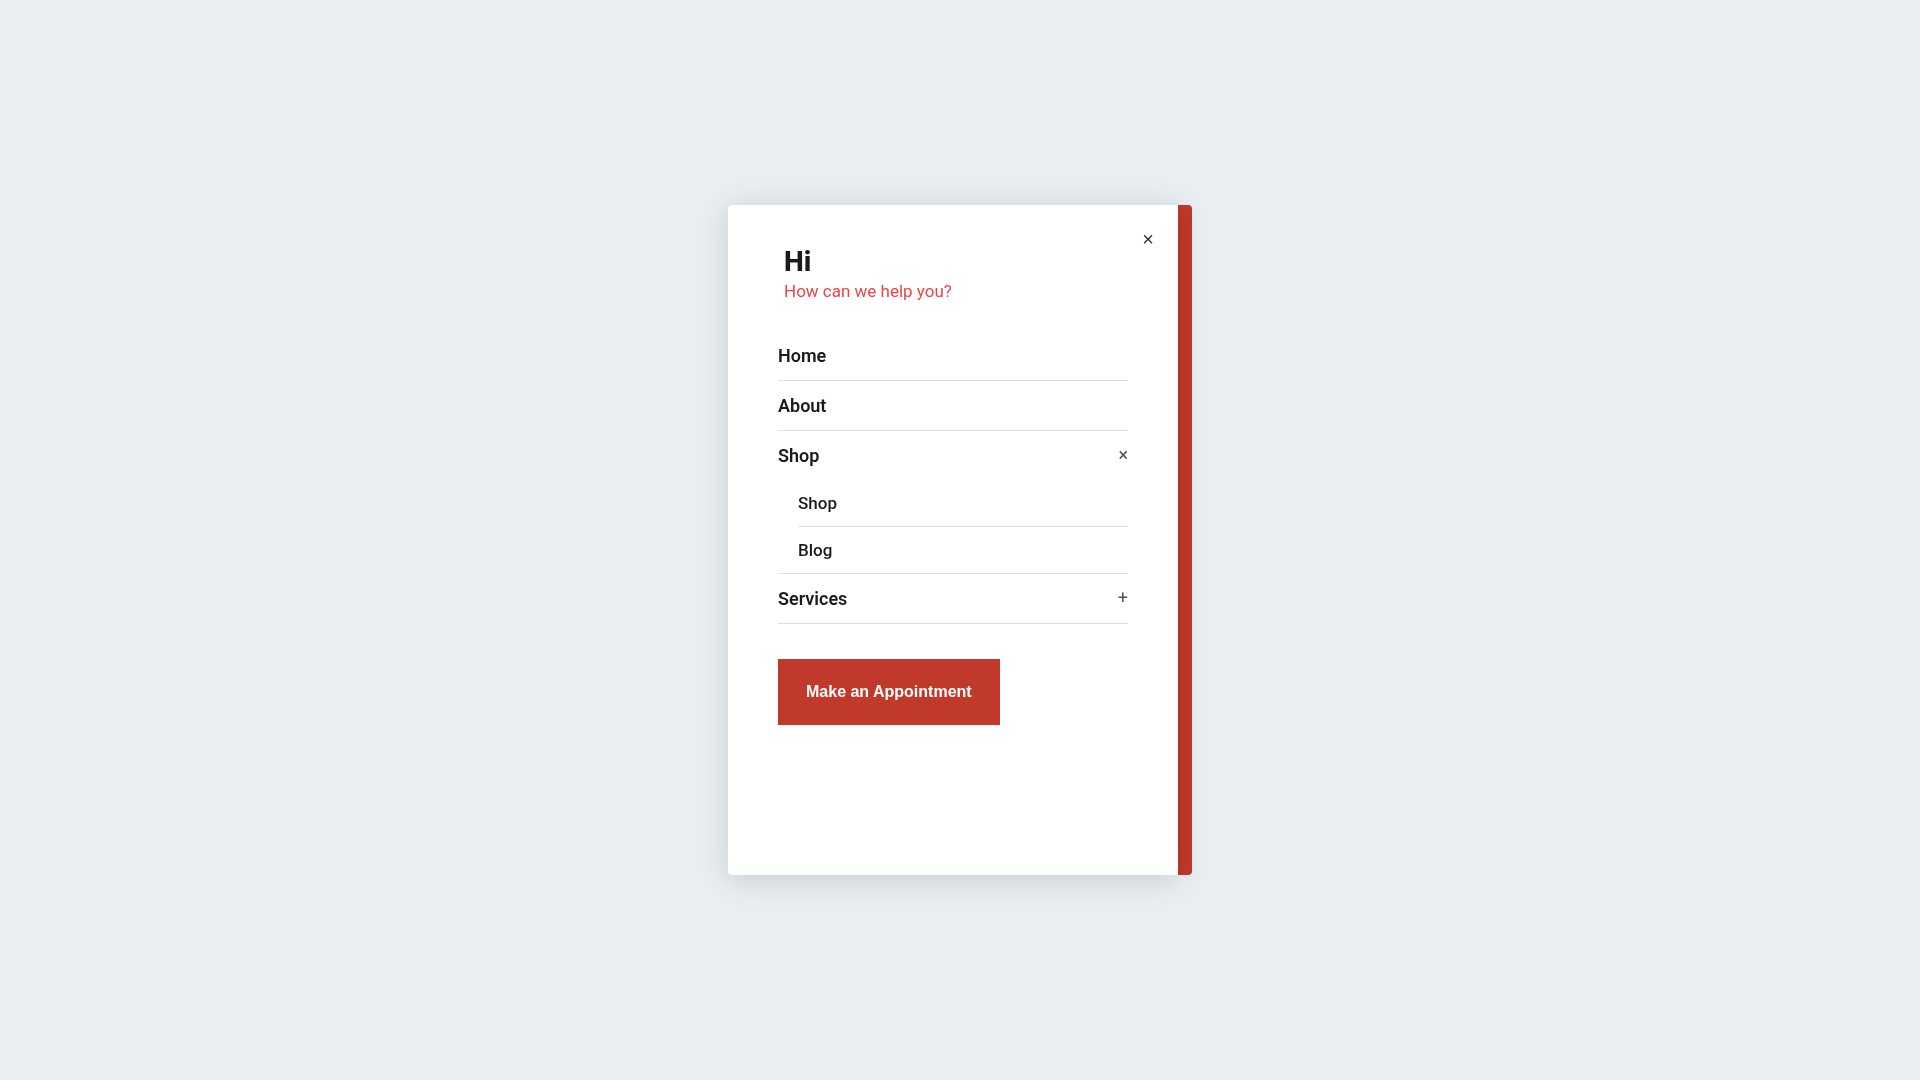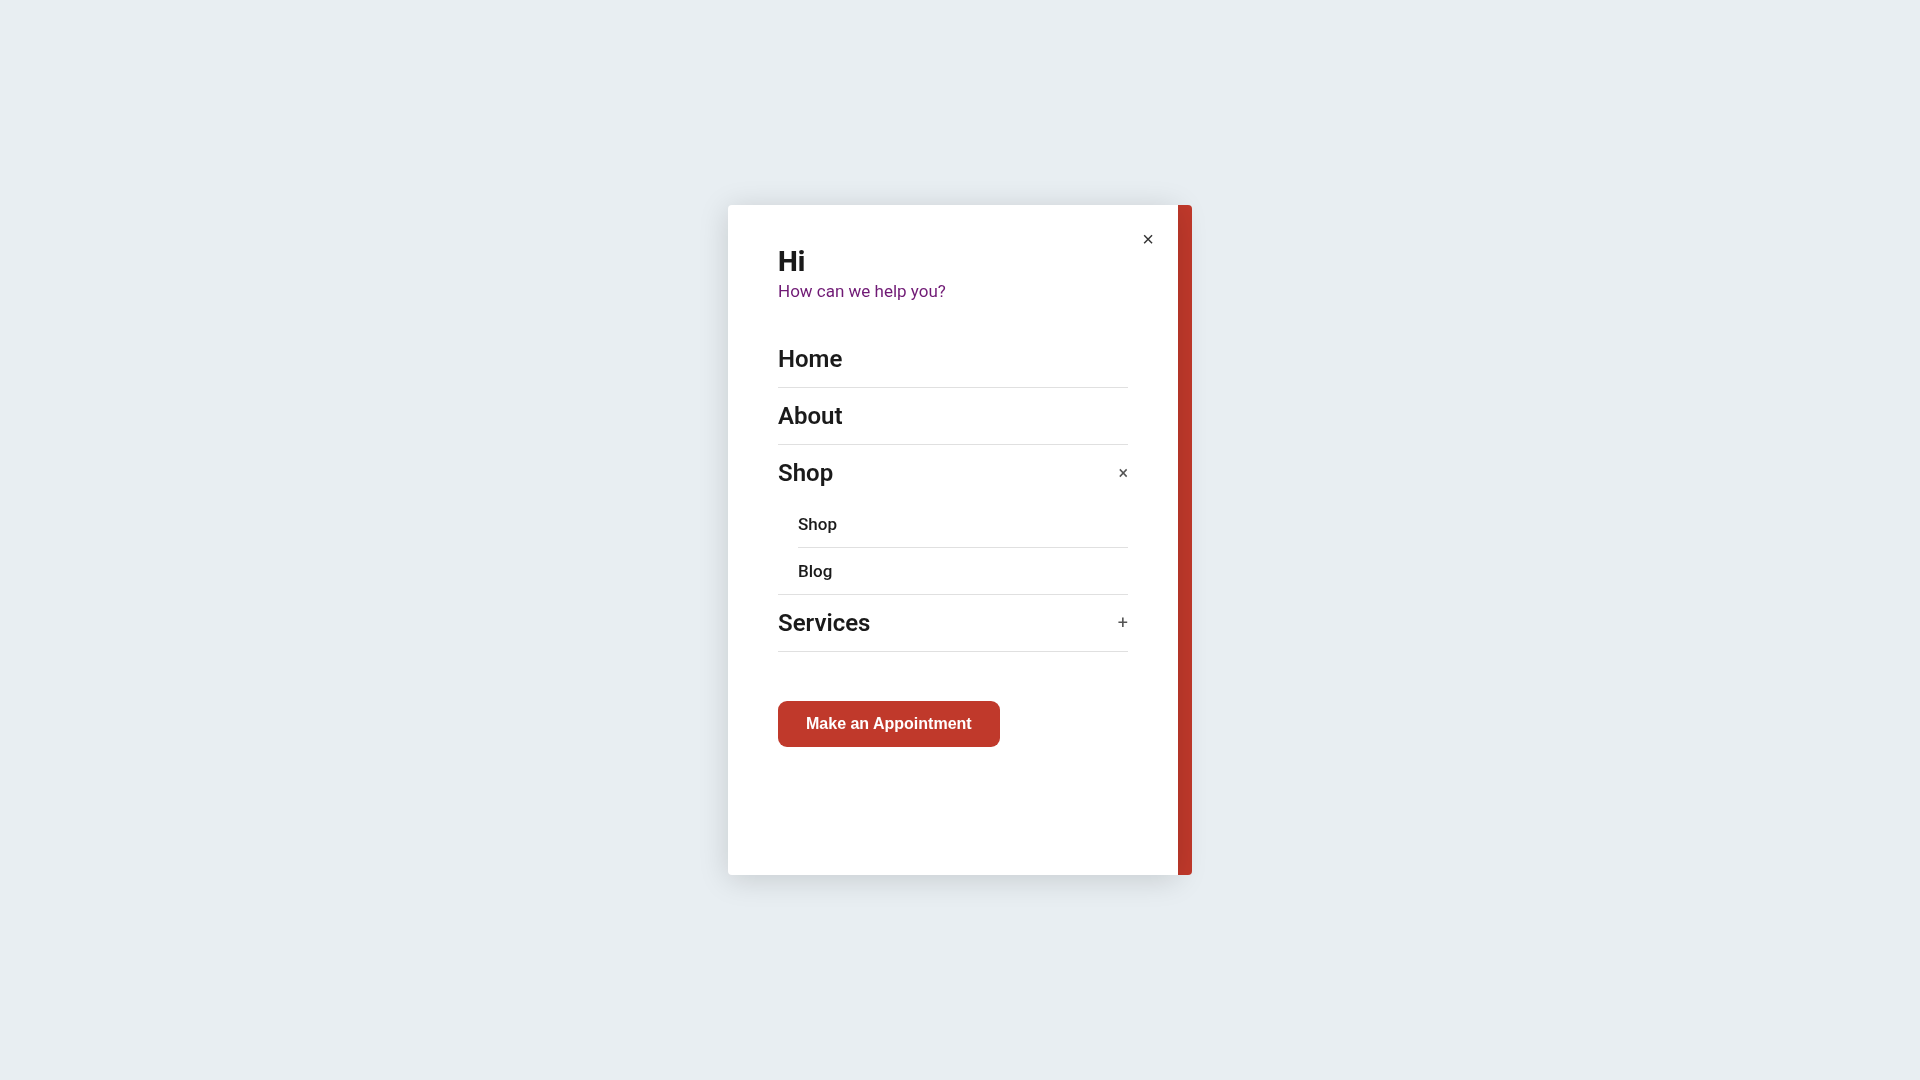--- a/index.html
+++ b/index.html
@@ -56,32 +56,33 @@
       border: none;
       cursor: pointer;
       font-size: 20px;
       color: #333;
       line-height: 1;
       padding: 4px;
     }
 
     .greeting {
       margin-bottom: 30px;
+      margin-left: 6px;
     }
 
     .greeting-hi {
       font-size: 28px;
       font-weight: 800;
       color: #1a1a1a;
       line-height: 1.2;
     }
 
     .greeting-sub {
       font-size: 17px;
-      color: #701a75;
+      color: #ef4444;
       margin-top: 2px;
     }
 
     .nav-list {
       list-style: none;
       margin-top: 10px;
     }
 
     .nav-item {
       border-bottom: 1px solid #e0e0e0;
@@ -89,21 +90,21 @@
 
     .nav-item-row {
       display: flex;
       align-items: center;
       justify-content: space-between;
       padding: 14px 0;
       cursor: pointer;
     }
 
     .nav-item-label {
-      font-size: 24px;
+      font-size: 18px;
       font-weight: 600;
       color: #1a1a1a;
     }
 
     .nav-toggle-icon {
       font-size: 18px;
       color: #555;
       font-weight: 400;
       line-height: 1;
     }
@@ -126,28 +127,28 @@
       cursor: pointer;
     }
 
     .submenu-item-label {
       font-size: 17px;
       font-weight: 500;
       color: #1a1a1a;
     }
 
     .appointment-btn {
-      margin-top: 49px;
+      margin-top: 35px;
       background-color: #c0392b;
       color: #ffffff;
       border: none;
-      padding: 14px 28px;
+      padding: 24px 28px;
       font-size: 16px;
       font-weight: 600;
-      border-radius: 9px;
+      border-radius: 0;
       cursor: pointer;
     }
   </style>
 </head>
 <body>
 
 <div class="page-background"></div>
 
 <div class="modal-wrapper">
   <div class="modal">

